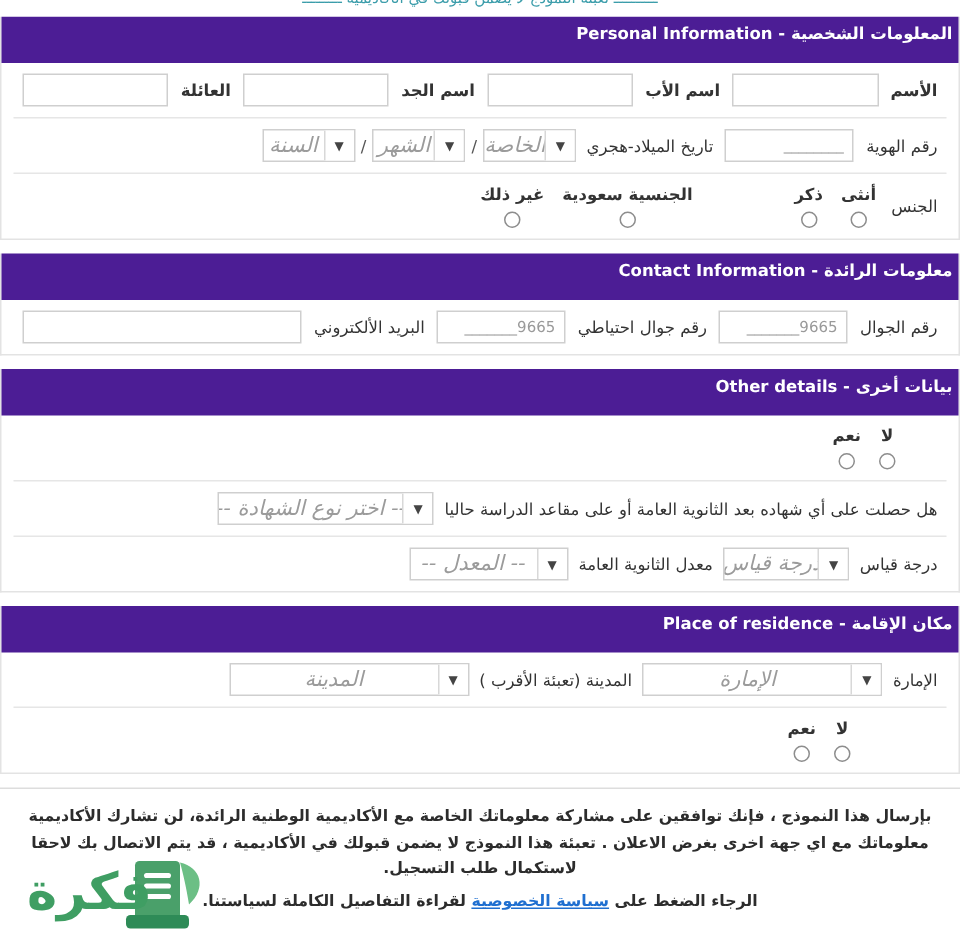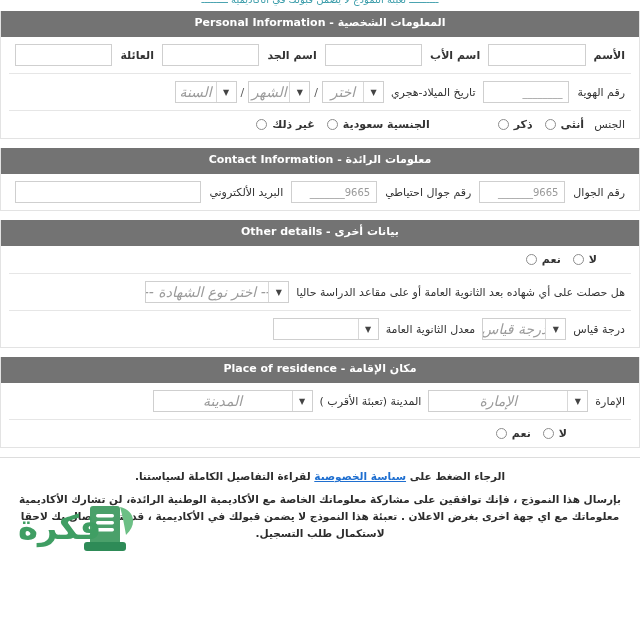--- a/index.html
+++ b/index.html
@@ -17,23 +17,23 @@
     background:#fff;
   }
   .top-strip .ghost{
     position:absolute;top:-6px;left:0;right:0;text-align:center;
     font-size:10px;color:#1a8c9c;letter-spacing:.3px;
     white-space:nowrap;opacity:.85;
   }
 
   .section{margin:0 0 9px 0;border:1px solid #e3e3e3;border-top:none;background:#fff;}
   .section-head{
-    background:#737373;color:#fff;
-    text-align:center;font-weight:bold;font-size:11px;
-    padding:6px 4px 8px 4px;line-height:1.1;
+    background:#4c1d95;color:#fff;
+    text-align:right;font-weight:bold;font-size:11px;
+    padding:6px 4px 13px 4px;line-height:1.1;
   }
   .section-body{padding:0 8px;}
 
   .row{
     display:flex;align-items:center;justify-content:flex-start;
     border-bottom:1px solid #e6e6e6;
     padding:7px 2px;min-height:26px;box-sizing:border-box;
   }
   .row:last-child{border-bottom:none;}
   .row.no-line{border-bottom:none;}
@@ -72,21 +72,21 @@
   }
   .sel.w-dmy{width:62px;}
   .sel.w-cert{width:144px;}
   .sel.w-gpa{width:106px;}
   .sel.w-qiyas{width:84px;}
   .sel.w-emirate{width:160px;}
   .sel.w-city{width:160px;}
 
   .slash{font-size:11px;color:#555;padding:0 1px;}
 
-  .radio-grp{display:flex;align-items:center;gap:5px;padding:0 6px;}
+  .radio-grp{display:flex;align-items:center;gap:5px;padding:0 6px;flex-direction:column;}
   .radio{
     width:9px;height:9px;border:1px solid #8d8d8d;border-radius:50%;
     background:#fff;display:inline-block;
   }
   .radio-lbl{font-size:11px;color:#333;font-weight:bold;white-space:nowrap;}
   .gap-lg{width:56px;}
   .gap-md{width:26px;}
 
   .footer{
     padding:10px 14px 6px 14px;position:relative;
@@ -132,21 +132,21 @@
         <span class="inp w-name"></span>
       </div>
 
       <div class="row">
         <span class="lbl">رقم الهوية</span>
         <span class="inp w-id">________</span>
         <span class="lbl">تاريخ الميلاد-هجري</span>
 
         <span class="sel w-dmy">
           <span class="arrow">▼</span>
-          <span class="val">اختر</span>
+          <span class="val">الخاصة</span>
         </span>
         <span class="slash">/</span>
         <span class="sel w-dmy">
           <span class="arrow">▼</span>
           <span class="val">الشهر</span>
         </span>
         <span class="slash">/</span>
         <span class="sel w-dmy">
           <span class="arrow">▼</span>
           <span class="val">السنة</span>
@@ -217,20 +217,21 @@
 
       <div class="row no-line">
         <span class="lbl">درجة قياس</span>
         <span class="sel w-qiyas">
           <span class="arrow">▼</span>
           <span class="val">-- درجة قياس --</span>
         </span>
         <span class="lbl">معدل الثانوية العامة</span>
         <span class="sel w-gpa">
           <span class="arrow">▼</span>
+          <span class="val">-- المعدل --</span>
         </span>
       </div>
 
     </div>
   </div>
 
   <div class="section">
     <div class="section-head">مكان الإقامة - Place of residence</div>
     <div class="section-body">
 
@@ -256,22 +257,22 @@
         <span class="radio-grp">
           <span class="radio-lbl">نعم</span>
           <span class="radio"></span>
         </span>
       </div>
 
     </div>
   </div>
 
   <div class="footer">
+    <p>بإرسال هذا النموذج ، فإنك توافقين على مشاركة معلوماتك الخاصة مع الأكاديمية الوطنية الرائدة، لن تشارك الأكاديمية معلوماتك مع اي جهة اخرى بغرض الاعلان . تعبئة هذا النموذج لا يضمن قبولك في الأكاديمية ، قد يتم الاتصال بك لاحقا لاستكمال طلب التسجيل.</p>
     <p><span>الرجاء الضغط على </span><a href="#">سياسة الخصوصية</a><span> لقراءة التفاصيل الكاملة لسياستنا.</span></p>
-    <p>بإرسال هذا النموذج ، فإنك توافقين على مشاركة معلوماتك الخاصة مع الأكاديمية الوطنية الرائدة، لن تشارك الأكاديمية معلوماتك مع اي جهة اخرى بغرض الاعلان . تعبئة هذا النموذج لا يضمن قبولك في الأكاديمية ، قد يتم الاتصال بك لاحقا لاستكمال طلب التسجيل.</p>
 
     <div class="wm">
       <svg width="132" height="66" viewBox="0 0 132 66">
         <rect x="76" y="16" width="30" height="44" rx="3" fill="#4aa06a"></rect>
         <rect x="82" y="24" width="18" height="3.4" rx="1.7" fill="#ffffff"></rect>
         <rect x="82" y="31" width="18" height="3.4" rx="1.7" fill="#ffffff"></rect>
         <rect x="82" y="38" width="18" height="3.4" rx="1.7" fill="#ffffff"></rect>
         <path d="M106 17 C120 20,124 34,112 45 C110 33,108 24,106 17 Z" fill="#6cbf85"></path>
         <rect x="70" y="52" width="42" height="9" rx="3" fill="#2e8b57"></rect>
       </svg>

